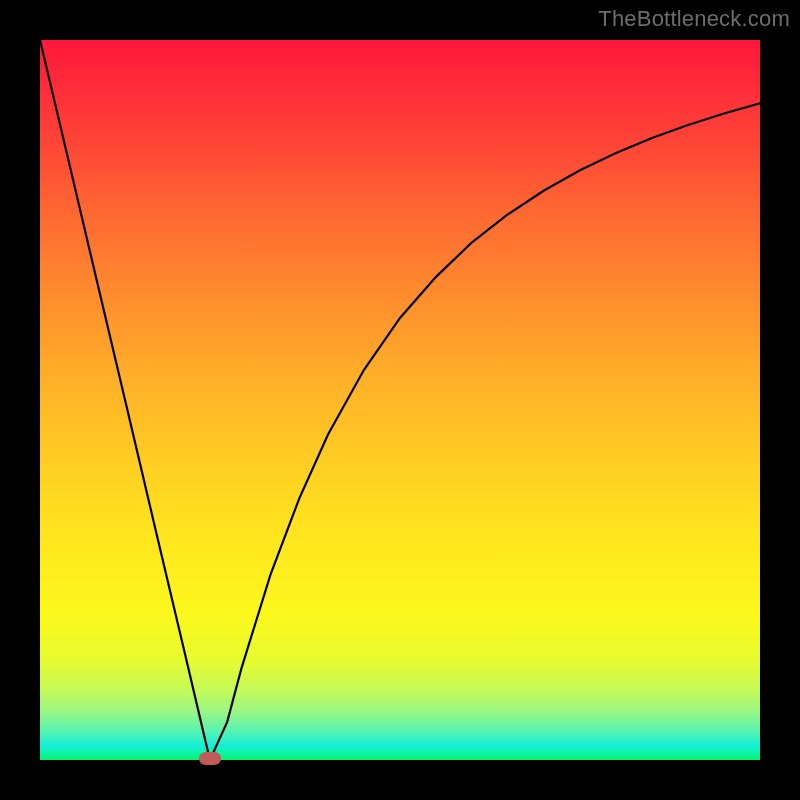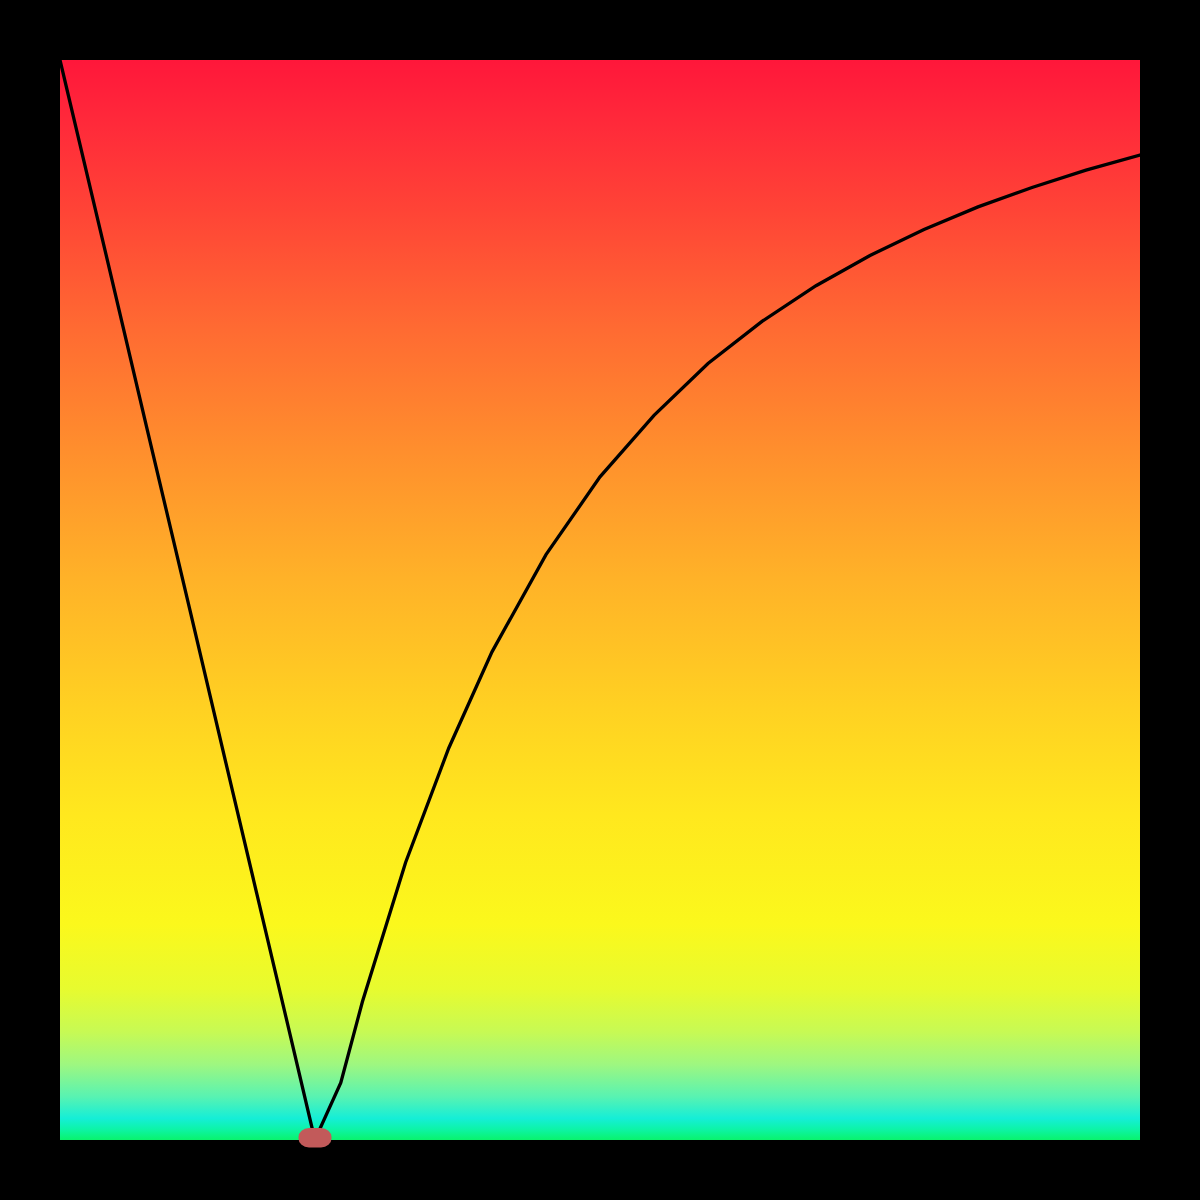--- a/index.html
+++ b/index.html
@@ -71,13 +71,14 @@
 </head>
 <body>
 
 <div class="frame">
   <div class="plot">
     <svg class="overlay" viewBox="0 0 720 720" preserveAspectRatio="none">
       <path fill="none" stroke="#000" stroke-width="2.2" stroke-linecap="round" d="M0.00 0.00 L28.80 121.68 L57.60 244.08 L86.40 365.76 L115.20 488.16 L144.00 609.84 L169.92 720.00 L187.20 681.84 L201.60 627.84 L230.40 534.96 L259.20 458.64 L288.00 394.56 L324.00 329.76 L360.00 277.92 L396.00 236.88 L432.00 202.32 L468.00 174.24 L504.00 150.48 L540.00 130.32 L576.00 113.04 L612.00 97.92 L648.00 84.96 L684.00 73.44 L720.00 63.36"></path>
     </svg>
     <div class="marker" style="left: 158.92px; top: 712px;"></div>
   </div>
+  <div class="watermark">TheBottleneck.com</div>
 </div>
 
 </body></html>

